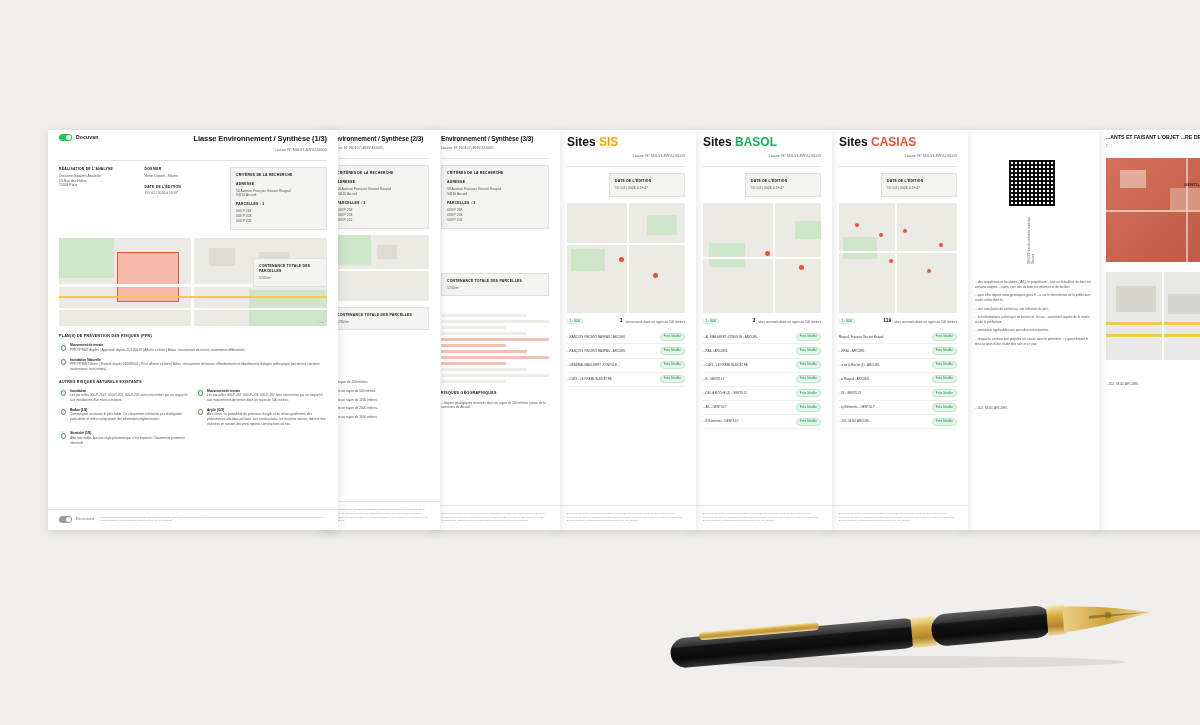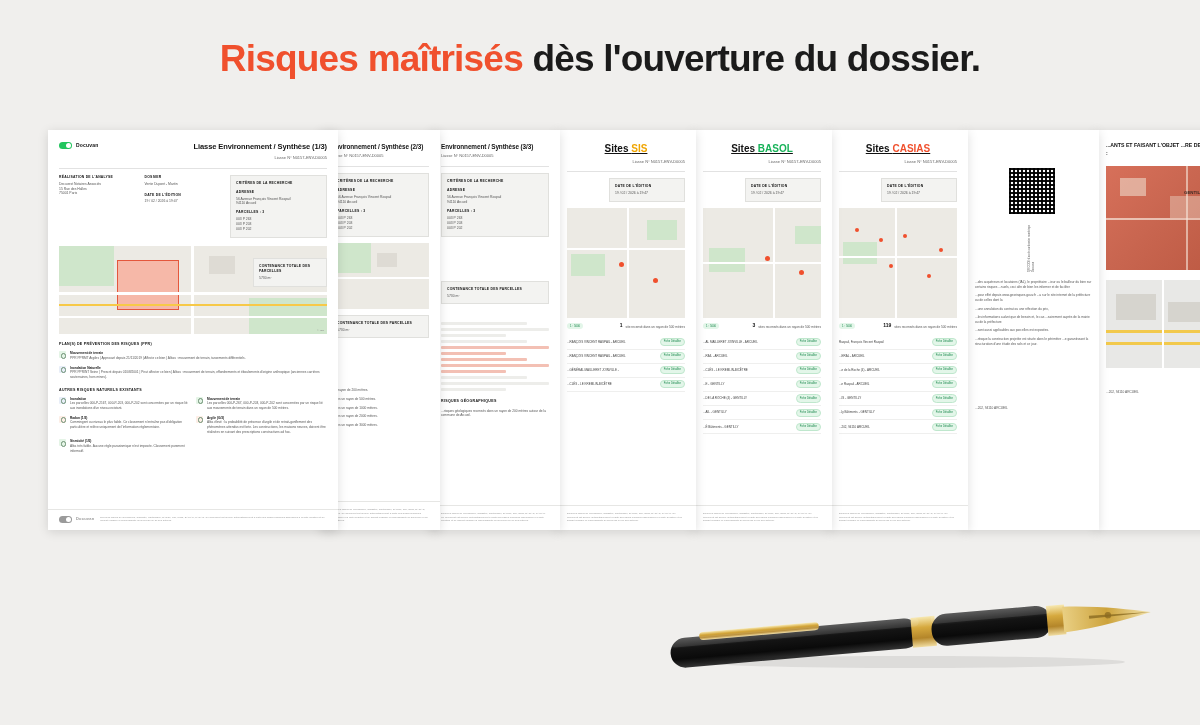--- a/index.html
+++ b/index.html
@@ -45,21 +45,21 @@
   
   .p1 { left: 0;    z-index: 10; }
   .p2 { left: 272px; z-index: 9;  width: 120px; }
   .p3 { left: 382px; z-index: 8;  width: 130px; }
   .p4 { left: 508px; z-index: 7;  width: 140px; }
   .p5 { left: 644px; z-index: 6;  width: 140px; }
   .p6 { left: 780px; z-index: 5;  width: 140px; }
   .p7 { left: 916px; z-index: 4;  width: 135px; }
   .p8 { left: 1047px;left: 1047px; z-index: 3; width: 150px; }
 
-  .pad { padding: 12px 11px; }
+  .pad { padding: 4px 11px; }
 
   
   .brandbar { display: flex; align-items: center; gap: 4px; }
   .brand-pill {
     width: 13px; height: 7px; border-radius: 4px;
     background: #22c55e; position: relative; flex: none;
   }
   .brand-pill::after {
     content: ""; position: absolute; right: 1px; top: 1px;
     width: 5px; height: 5px; border-radius: 50%; background: #fff;
@@ -120,21 +120,21 @@
     background: #fff;
   }
   .foot .txt { font-size: 2.5px; color: #9a9a9a; line-height: 1.5; }
 
   
   .bar { height: 3px; background: #ededea; border-radius: 1px; margin-bottom: 3px; }
   .bar.s { width: 60%; }
   .bar.m { width: 80%; }
 
   
-  .site-title { font-size: 10px; font-weight: bold; color: #111; text-align: center; text-decoration: underline; }
+  .site-title { font-size: 12px; font-weight: bold; color: #111; text-align: left; }
   .site-title .sis { color: #f0a500; }
   .site-title .basol { color: #19b35a; }
   .site-title .casias { color: #f0502d; }
 
   
   .lrow { display: flex; align-items: center; gap: 4px; padding: 2.5px 0; border-bottom: 0.5px solid #efefee; }
   .lrow .t { font-size: 3px; color: #444; flex: 1; }
   .pill {
     font-size: 2.6px; color: #16864a; background: #e3f6e9;
     border: 0.5px solid #bfe7cd; border-radius: 5px; padding: 1.2px 3px; white-space: nowrap;
@@ -155,23 +155,20 @@
   }
 
   
   .pen { position: absolute; left: 660px; top: 596px; width: 505px; height: 72px; }
 </style>
 </head>
 <body>
 
 <div id="root">
 
-  <div class="headline">
-    <span class="accent">Risques maîtrisés</span><span> dès l'ouverture du dossier.</span>
-  </div>
 
   <div class="stage">
 
     <div class="page p1">
       <div class="pad">
         <div class="doc-head">
           <div class="brandbar">
             <span class="brand-pill"></span>
             <span class="brand-name">Docuvan</span>
           </div>

